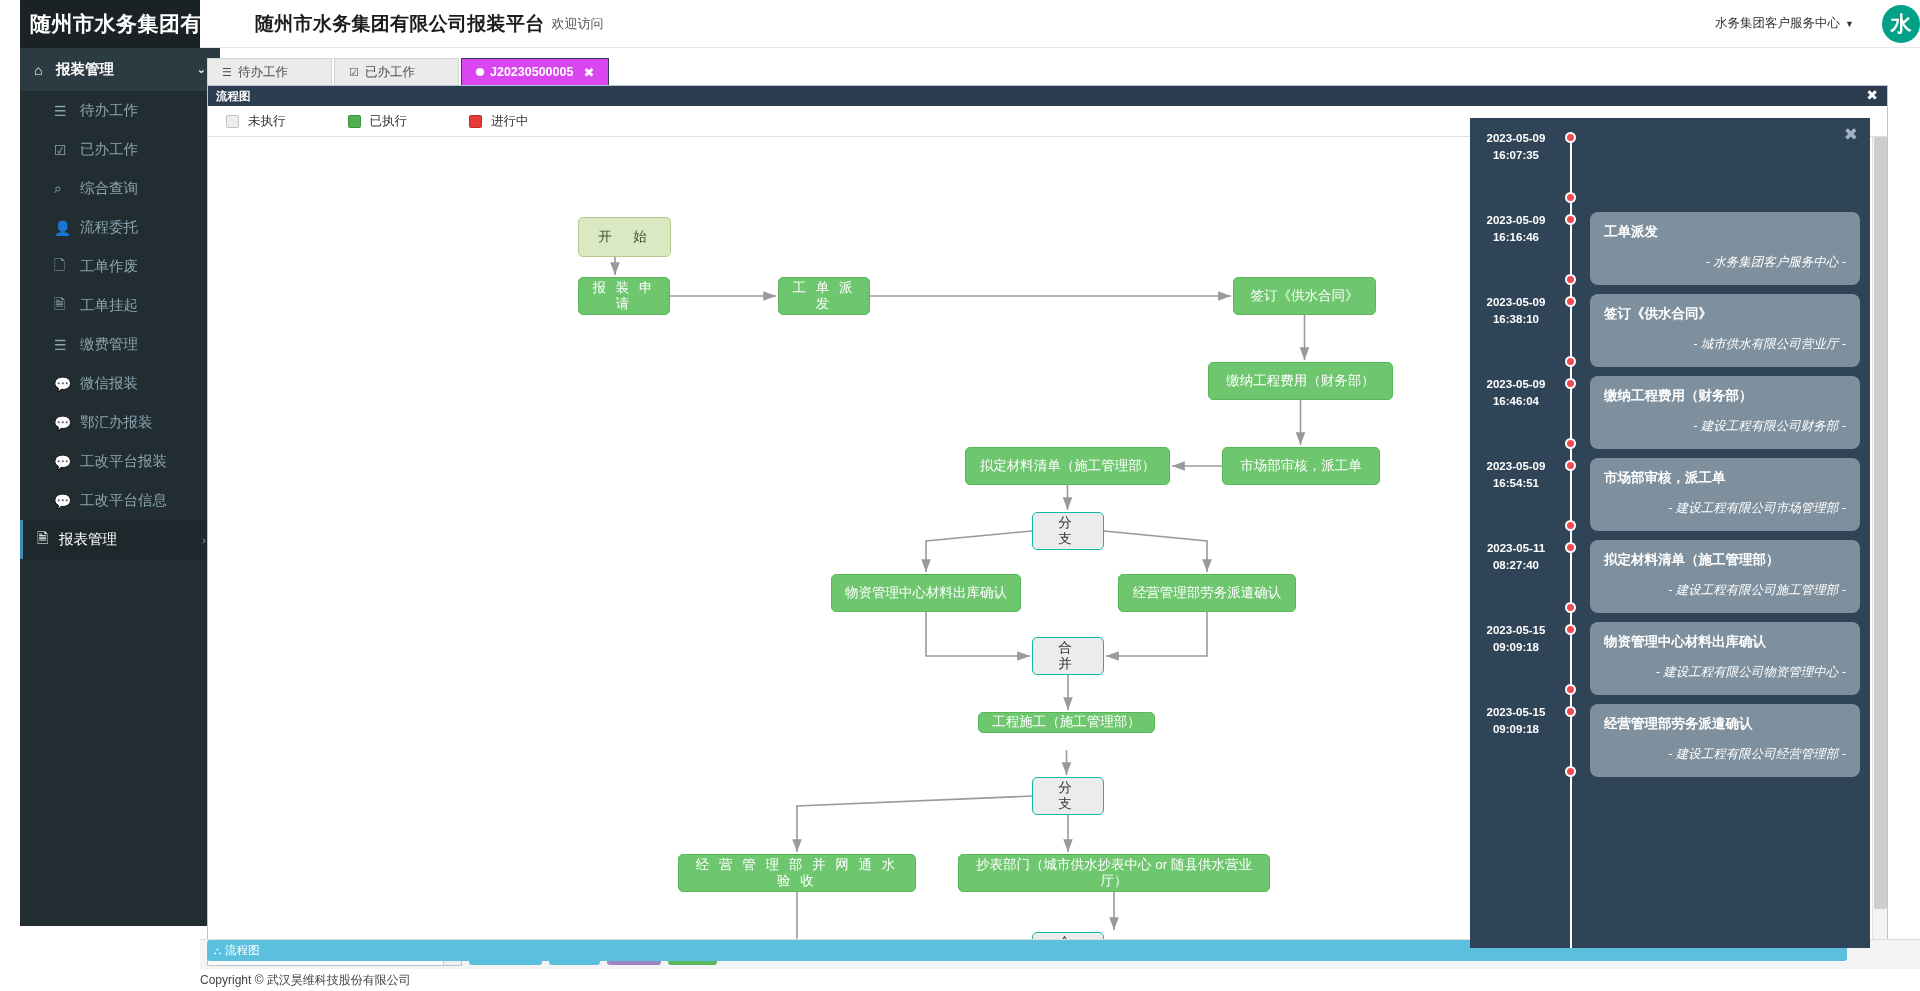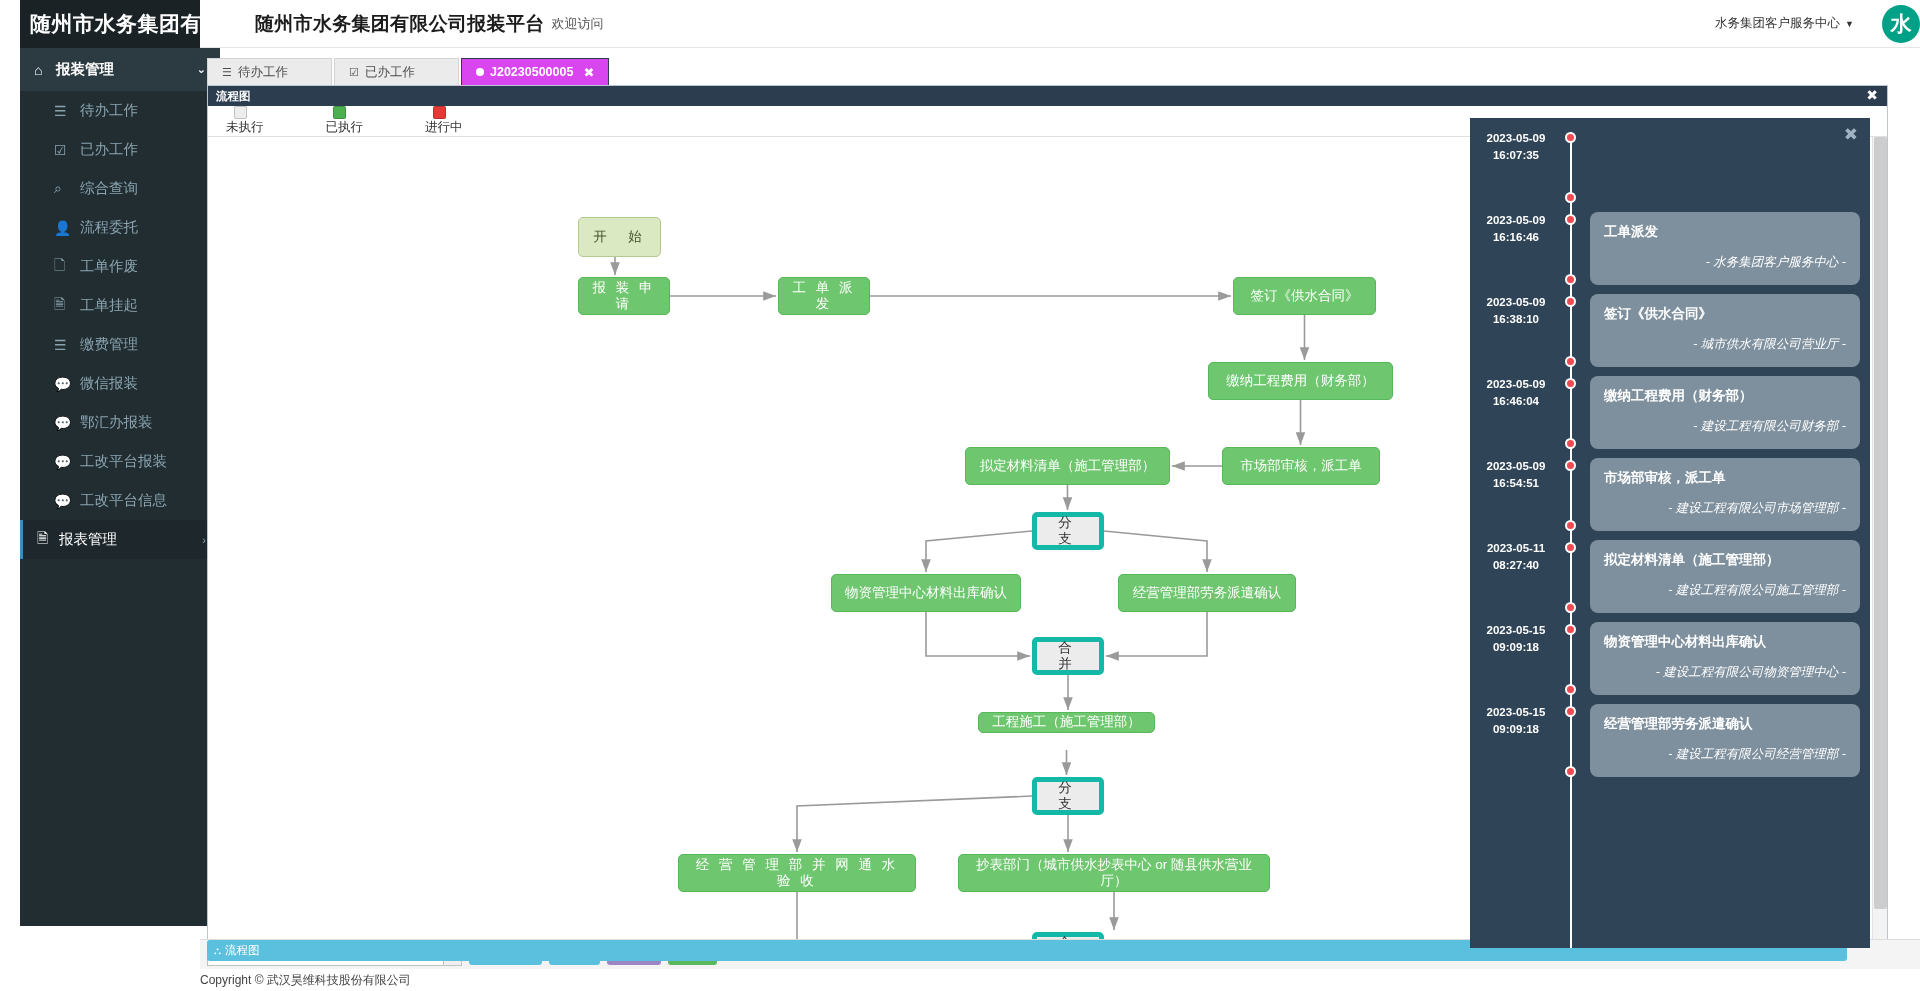--- a/index.html
+++ b/index.html
@@ -100,37 +100,37 @@
     height: 20px; background: #2b3d4f; color: #fff;
     display: flex; align-items: center; padding: 0 8px;
     font-size: 11.5px; font-weight: bold; position: relative;
   }
   .panel-head .close { position: absolute; right: 9px; top: 1px; font-size: 14px; cursor: pointer; }
 
   .legend {
     height: 31px; display: flex; align-items: center;
     padding-left: 18px; border-bottom: 1px solid #e0e0e0; background: #fff;
   }
-  .legend-item { display: flex; align-items: center; margin-right: 62px; font-size: 12.5px; color: #333; flex-direction: column; }
+  .legend-item { display: flex; align-items: center; margin-right: 62px; font-size: 12.5px; color: #333; }
   .swatch { width: 13px; height: 13px; border-radius: 2px; margin-right: 9px; border: 1px solid rgba(0,0,0,.18); }
 
   
   .canvas {
     position: absolute; left: 0; top: 51px; right: 0; bottom: 0;
     overflow: hidden; background: #fff;
   }
   .flow { position: absolute; left: 0; top: 0; width: 1640px; height: 820px; }
   .node {
     position: absolute; display: flex; align-items: center; justify-content: center;
     border-radius: 5px; font-size: 13.5px; text-align: center;
     padding: 0 8px; line-height: 1.2;
   }
   .node.green { background: #6ec76e; border: 1px solid #57b857; color: #fff; }
   .node.start { background: #dbe9c3; border: 1px solid #b5c98f; color: #44532b; letter-spacing: 4px; }
-  .node.gate  { background: #ececec; border: 5px solid #14b8a6; color: #333; letter-spacing: 6px; }
+  .node.gate  { background: #ececec; border: 1px solid #14b8a6; color: #333; letter-spacing: 6px; }
   .node.sp    { letter-spacing: 3px; }
 
   
   .rail-frag {
     position: absolute; right: 14px; font-size: 11px; color: #6f8f6f;
     text-align: left; line-height: 1.25; font-family: "Liberation Sans", sans-serif;
   }
   .rail-frag span.g { color: #3a7d3a; display:block; }
   .rail-frag span.p { color: #b0a0a8; display:block; }
 
@@ -348,21 +348,21 @@
             <polyline points="718,475 718,519 822,519" fill="none" stroke="#9a9a9a" stroke-width="1.6" marker-end="url(#ah)"></polyline>
             <polyline points="999,475 999,519 898,519" fill="none" stroke="#9a9a9a" stroke-width="1.6" marker-end="url(#ah)"></polyline>
             <polyline points="860,538 860,573" fill="none" stroke="#9a9a9a" stroke-width="1.6" marker-end="url(#ah)"></polyline>
             <polyline points="858.5,613 858.5,638" fill="none" stroke="#9a9a9a" stroke-width="1.6" marker-end="url(#ah)"></polyline>
             <polyline points="824,659 589,669 589,715" fill="none" stroke="#9a9a9a" stroke-width="1.6" marker-end="url(#ah)"></polyline>
             <polyline points="860,678 860,715" fill="none" stroke="#9a9a9a" stroke-width="1.6" marker-end="url(#ah)"></polyline>
             <polyline points="589,755 589,814 822,814" fill="none" stroke="#9a9a9a" stroke-width="1.6" marker-end="url(#ah)"></polyline>
             <polyline points="906,755 906,793" fill="none" stroke="#9a9a9a" stroke-width="1.6" marker-end="url(#ah)"></polyline>
           </svg>
         <div id="flow-nodes">
-            <div class="node start" style="left: 370px; top: 80px; width: 83px; height: 40px;">开　始</div>
+            <div class="node start" style="left: 370px; top: 80px; width: 93px; height: 40px;">开　始</div>
             <div class="node green sp" style="left: 370px; top: 140px; width: 92px; height: 38px;">报 装 申 请</div>
             <div class="node green sp" style="left: 570px; top: 140px; width: 92px; height: 38px;">工 单 派 发</div>
             <div class="node green" style="left: 1025px; top: 140px; width: 143px; height: 38px;">签订《供水合同》</div>
             <div class="node green" style="left: 1000px; top: 225px; width: 185px; height: 38px;">缴纳工程费用（财务部）</div>
             <div class="node green" style="left: 1014px; top: 310px; width: 158px; height: 38px;">市场部审核，派工单</div>
             <div class="node green" style="left: 757px; top: 310px; width: 205px; height: 38px;">拟定材料清单（施工管理部）</div>
             <div class="node gate" style="left: 824px; top: 375px; width: 72px; height: 38px;">分　支</div>
             <div class="node green" style="left: 623px; top: 437px; width: 190px; height: 38px;">物资管理中心材料出库确认</div>
             <div class="node green" style="left: 910px; top: 437px; width: 178px; height: 38px;">经营管理部劳务派遣确认</div>
             <div class="node gate" style="left: 824px; top: 500px; width: 72px; height: 38px;">合　并</div>

